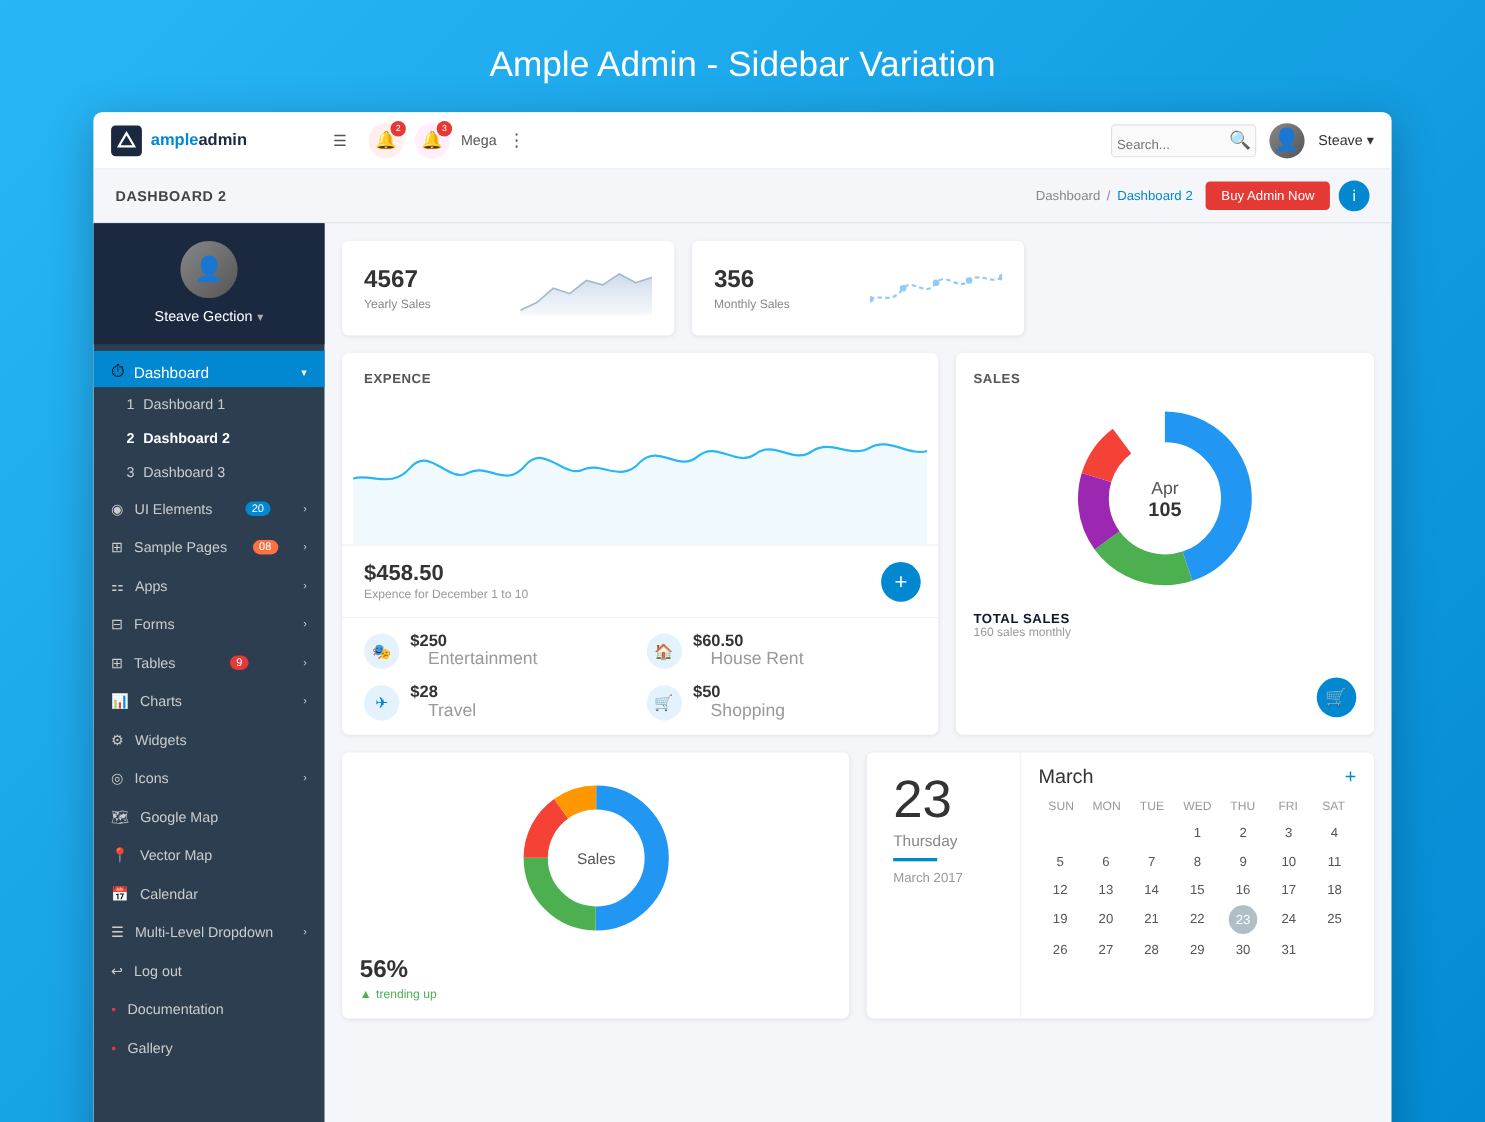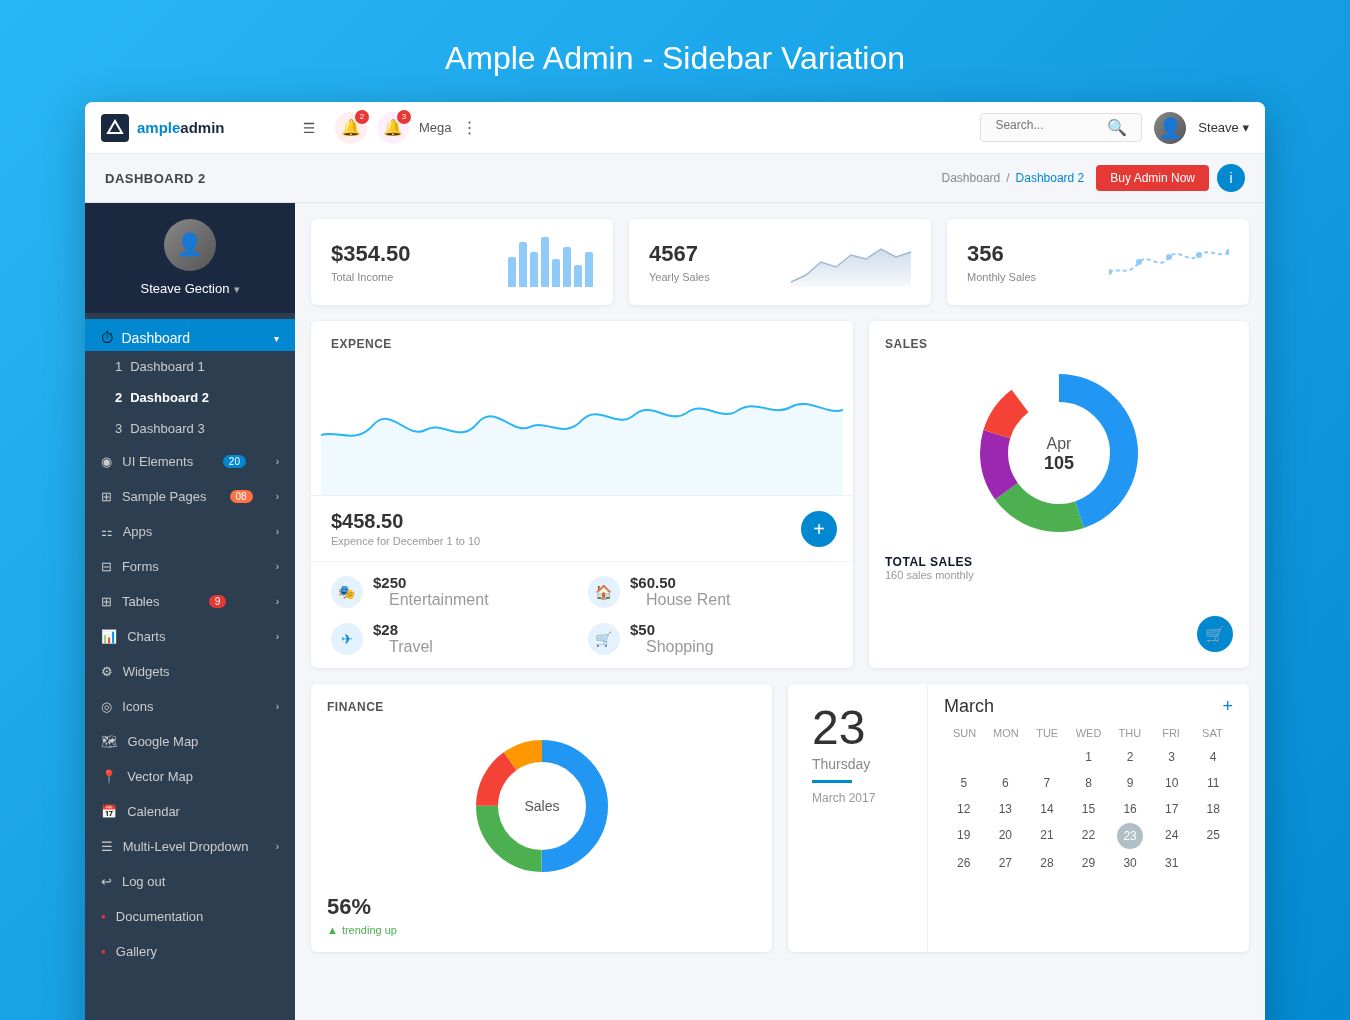--- a/index.html
+++ b/index.html
@@ -63,23 +63,23 @@
     .nav-badge {
       position: absolute; top: -2px; right: -2px;
       background: #e53935; color: white;
       border-radius: 50%; width: 14px; height: 14px;
       font-size: 8px; display: flex; align-items: center; justify-content: center;
     }
     .nav-mega { font-size: 13px; color: #555; cursor: pointer; }
     .nav-dots { color: #555; cursor: pointer; }
     .nav-right { display: flex; align-items: center; gap: 12px; margin-left: auto; }
     .search-box {
-      display: flex; align-items: flex-start; gap: 12px;
+      display: flex; align-items: flex-end; gap: 2px;
       border: 1px solid #e0e0e0; border-radius: 4px;
-      padding: 4px 14px; background: #fafafa;
+      padding: 4px 4px; background: #fafafa;
     }
     .search-box input {
       border: none; outline: none; background: transparent;
       font-size: 12px; color: #999; width: 100px;
     }
     .user-avatar {
       width: 32px; height: 32px; border-radius: 50%;
       background: linear-gradient(135deg, #888, #555);
       overflow: hidden; display: flex; align-items: center; justify-content: center;
     }
@@ -486,36 +486,20 @@
           <span style="color:#e53935;font-size:8px;">●</span>
           <span>Gallery</span>
         </div>
       </div>
     </div>
 
     <div class="content">
 
       <div class="stat-cards">
 
-        <div class="stat-card">
-          <div>
-            <div class="stat-value">$354.50</div>
-            <div class="stat-label">Total Income</div>
-          </div>
-          <div class="mini-bars">
-            <div class="mini-bar" style="height:30px;"></div>
-            <div class="mini-bar" style="height:45px;"></div>
-            <div class="mini-bar" style="height:35px;"></div>
-            <div class="mini-bar" style="height:50px;"></div>
-            <div class="mini-bar" style="height:28px;"></div>
-            <div class="mini-bar" style="height:40px;"></div>
-            <div class="mini-bar" style="height:22px;"></div>
-            <div class="mini-bar" style="height:35px;"></div>
-          </div>
-        </div>
 
         <div class="stat-card">
           <div>
             <div class="stat-value">4567</div>
             <div class="stat-label">Yearly Sales</div>
           </div>
           <svg width="120" height="50">
             <defs>
               <linearGradient id="mtn" x1="0" y1="0" x2="0" y2="1">
                 <stop offset="0%" stop-color="#b0c4de" stop-opacity="0.6"></stop>
@@ -610,21 +594,20 @@
           </div>
           <div class="sales-total">TOTAL SALES</div>
           <div class="sales-subtitle">160 sales monthly</div>
           <div class="cart-btn">🛒</div>
         </div>
       </div>
 
       <div class="bottom-row">
 
         <div class="finance-card">
-          <div class="finance-title">FINANCE</div>
           <div class="finance-donut">
             <svg width="160" height="160" viewBox="0 0 160 160">
               <circle cx="80" cy="80" r="55" fill="none" stroke="#2196F3" stroke-width="22" stroke-dasharray="173 173" stroke-dashoffset="0" transform="rotate(-90 80 80)"></circle>
               <circle cx="80" cy="80" r="55" fill="none" stroke="#4CAF50" stroke-width="22" stroke-dasharray="86 260" stroke-dashoffset="-173" transform="rotate(-90 80 80)"></circle>
               <circle cx="80" cy="80" r="55" fill="none" stroke="#F44336" stroke-width="22" stroke-dasharray="52 294" stroke-dashoffset="-259" transform="rotate(-90 80 80)"></circle>
               <circle cx="80" cy="80" r="55" fill="none" stroke="#FF9800" stroke-width="22" stroke-dasharray="35 311" stroke-dashoffset="-311" transform="rotate(-90 80 80)"></circle>
               <circle cx="80" cy="80" r="42" fill="white"></circle>
               <text x="80" y="85" text-anchor="middle" font-size="14" fill="#555">Sales</text>
             </svg>
           </div>

